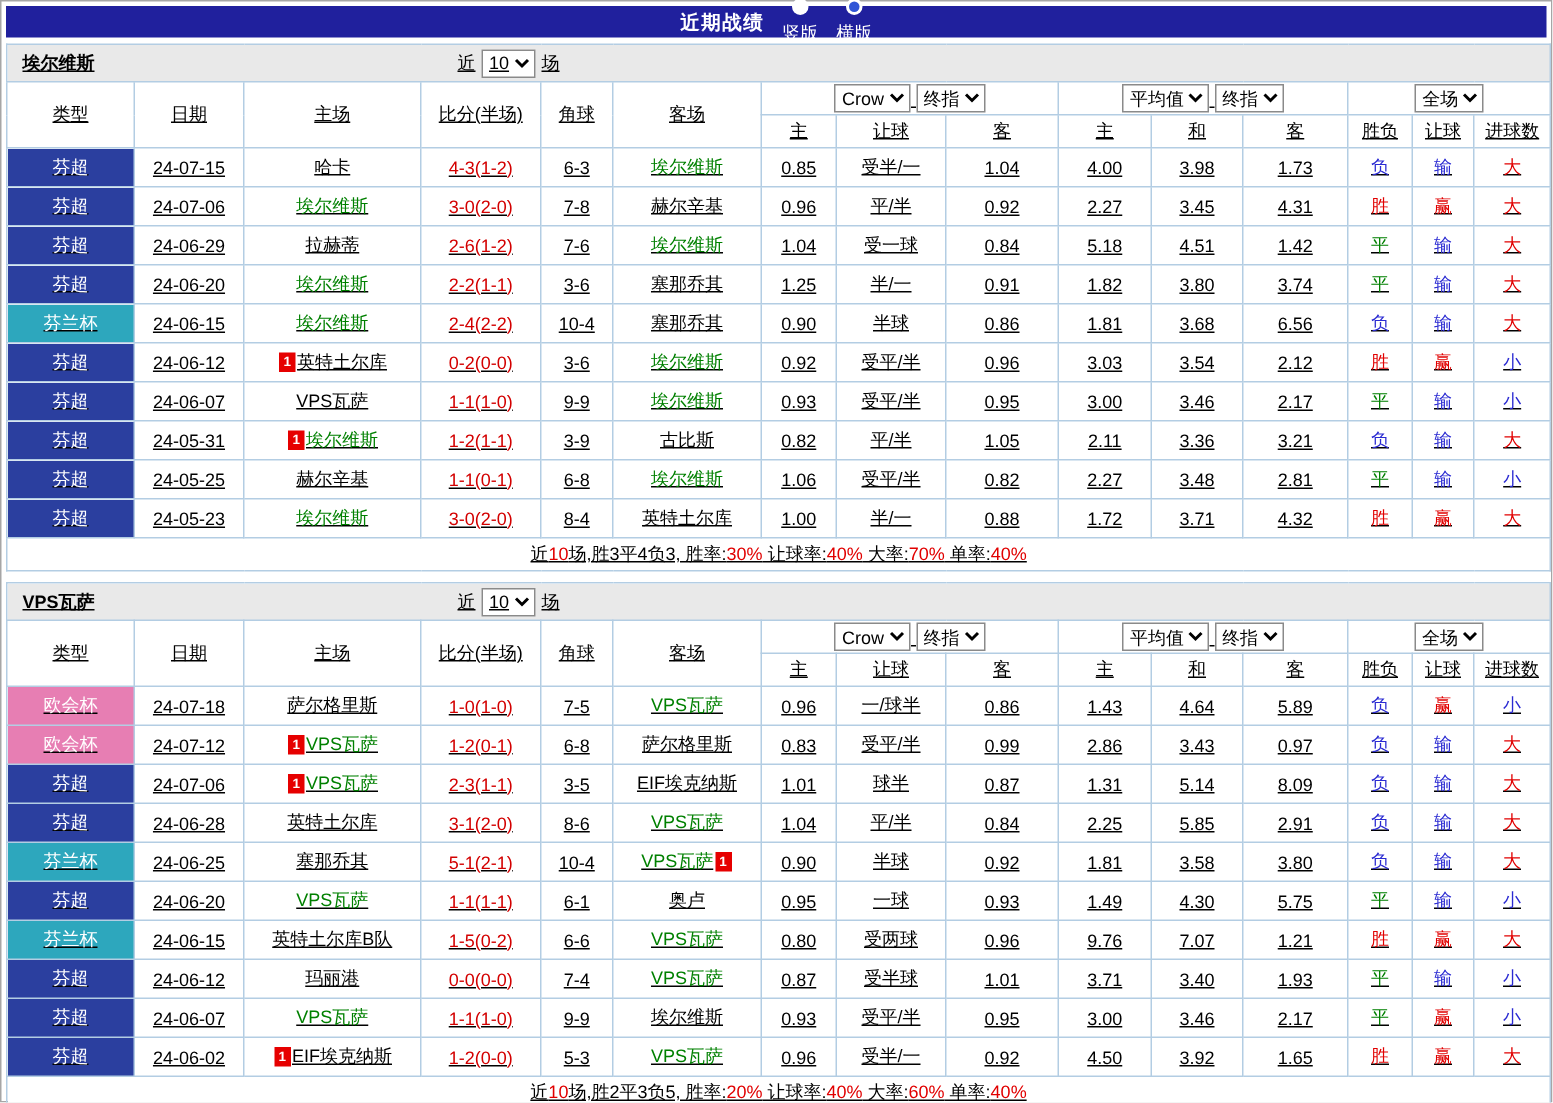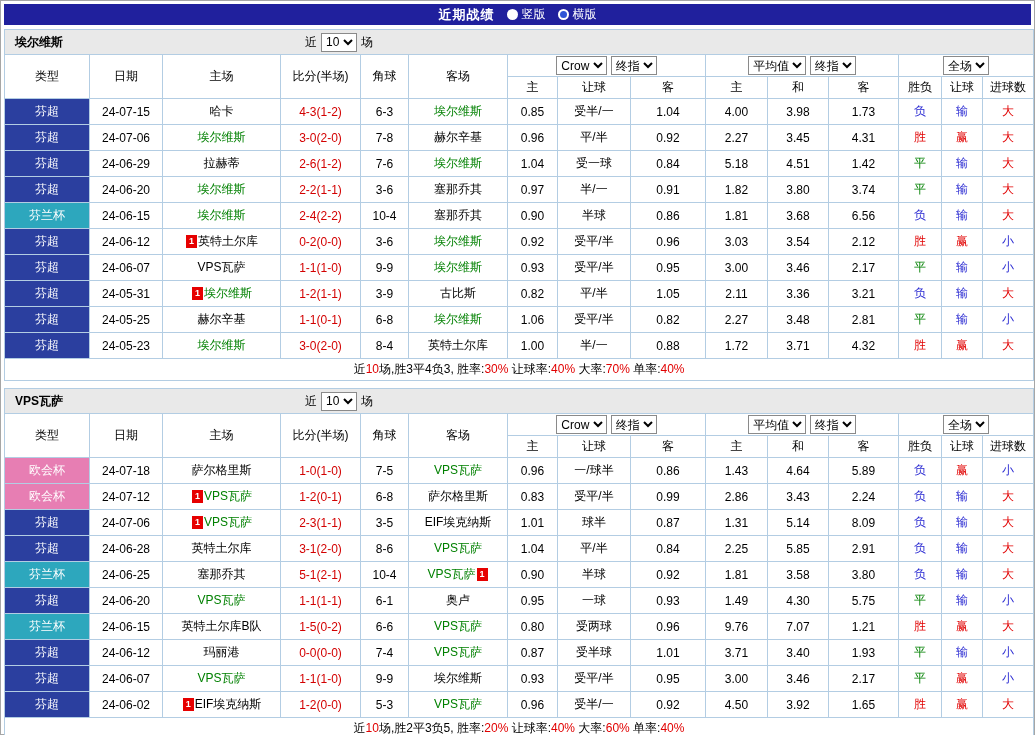--- a/index.html
+++ b/index.html
@@ -2,25 +2,25 @@
 <html><head>
 <meta charset="utf-8">
 <style>
   * { box-sizing: border-box; }
   html,body { margin:0; padding:0; background:#fff; }
   body { font-family:"Liberation Sans","DejaVu Sans",sans-serif; font-size:12px; color:#000; }
   .page { width:1035px; height:735px; border:1px solid #a6a6a6; padding:3px; background:#fff; }
 
   .topbar { height:21px; background:#20209d; color:#fff; display:flex; align-items:center; justify-content:center; gap:12px; margin-bottom:4px; }
   .topbar .title { font-weight:bold; font-size:13px; letter-spacing:1px; }
-  .radio-opt { display:flex; align-items:center; gap:4px; cursor:pointer; }
+  .radio-opt { display:flex; align-items:center; gap:4px; cursor:pointer;flex-direction:column; }
   .radio { width:11px; height:11px; border-radius:50%; background:#fff; display:inline-block; position:relative; }
   .radio.checked::after { content:""; position:absolute; left:2px; top:2px; right:2px; bottom:2px; background:#2f54d6; border-radius:50%; }
 
-  table.grid { width:100%; border-collapse:collapse; table-layout:fixed; margin-bottom:7px; }
+  table.grid { width:100%; border-collapse:collapse; table-layout:fixed; margin-bottom:7px;text-decoration:underline; }
   .grid td { border:1px solid #b3cde3; text-align:center; height:26px; padding:0 2px; overflow:hidden; white-space:nowrap; }
 
   .teambar td { background:#e9e9e9; height:24px; padding:0; }
   .teambar-inner { display:flex; align-items:center; height:24px; }
   .teamhead { font-weight:bold; text-align:left; padding-left:10px; width:300px; flex:0 0 300px; }
   .filterbox { display:flex; align-items:center; gap:4px; }
   .filterbox .leagues { display:flex; align-items:center; gap:2px; }
   label.cb { display:inline-flex; align-items:center; gap:1px; cursor:pointer;margin-top:44px; }
   input[type=checkbox] { width:13px; height:13px; margin:0 1px 0 0; accent-color:#2f54d6; }
 
@@ -191,21 +191,21 @@
           <td class="res" style="color: rgb(42, 42, 210);">输</td>
           <td class="res" style="color: rgb(225, 0, 0);">大</td>
         </tr>
         <tr>
           <td class="league" style="background-color: rgb(43, 63, 159);">芬超</td>
           <td class="date">24-06-20</td>
           <td class="team"><span class="tname green">埃尔维斯</span></td>
           <td class="score">2-2(1-1)</td>
           <td class="corners">3-6</td>
           <td class="team"><span class="tname">塞那乔其</span></td>
-          <td class="num">0.97</td>
+          <td class="num">1.25</td>
           <td class="num">半/一</td>
           <td class="num">0.91</td>
           <td class="num">1.82</td>
           <td class="num">3.80</td>
           <td class="num">3.74</td>
           <td class="res" style="color: rgb(0, 128, 0);">平</td>
           <td class="res" style="color: rgb(42, 42, 210);">输</td>
           <td class="res" style="color: rgb(225, 0, 0);">大</td>
         </tr>
         <tr>
@@ -429,21 +429,21 @@
           <td class="date">24-07-12</td>
           <td class="team"><span class="redcard">1</span><span class="tname green">VPS瓦萨</span></td>
           <td class="score">1-2(0-1)</td>
           <td class="corners">6-8</td>
           <td class="team"><span class="tname">萨尔格里斯</span></td>
           <td class="num">0.83</td>
           <td class="num">受平/半</td>
           <td class="num">0.99</td>
           <td class="num">2.86</td>
           <td class="num">3.43</td>
-          <td class="num">2.24</td>
+          <td class="num">0.97</td>
           <td class="res" style="color: rgb(42, 42, 210);">负</td>
           <td class="res" style="color: rgb(42, 42, 210);">输</td>
           <td class="res" style="color: rgb(225, 0, 0);">大</td>
         </tr>
         <tr>
           <td class="league" style="background-color: rgb(43, 63, 159);">芬超</td>
           <td class="date">24-07-06</td>
           <td class="team"><span class="redcard">1</span><span class="tname green">VPS瓦萨</span></td>
           <td class="score">2-3(1-1)</td>
           <td class="corners">3-5</td>

